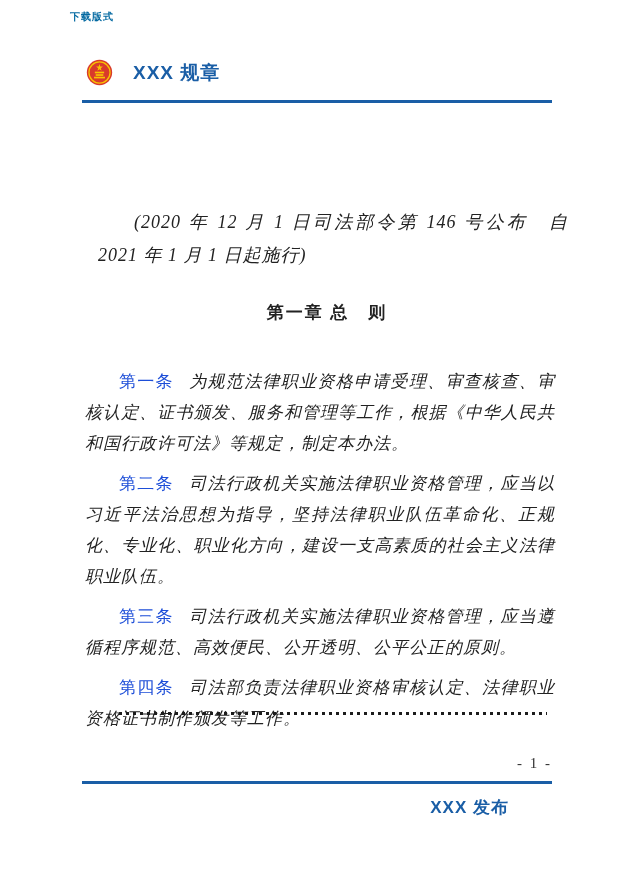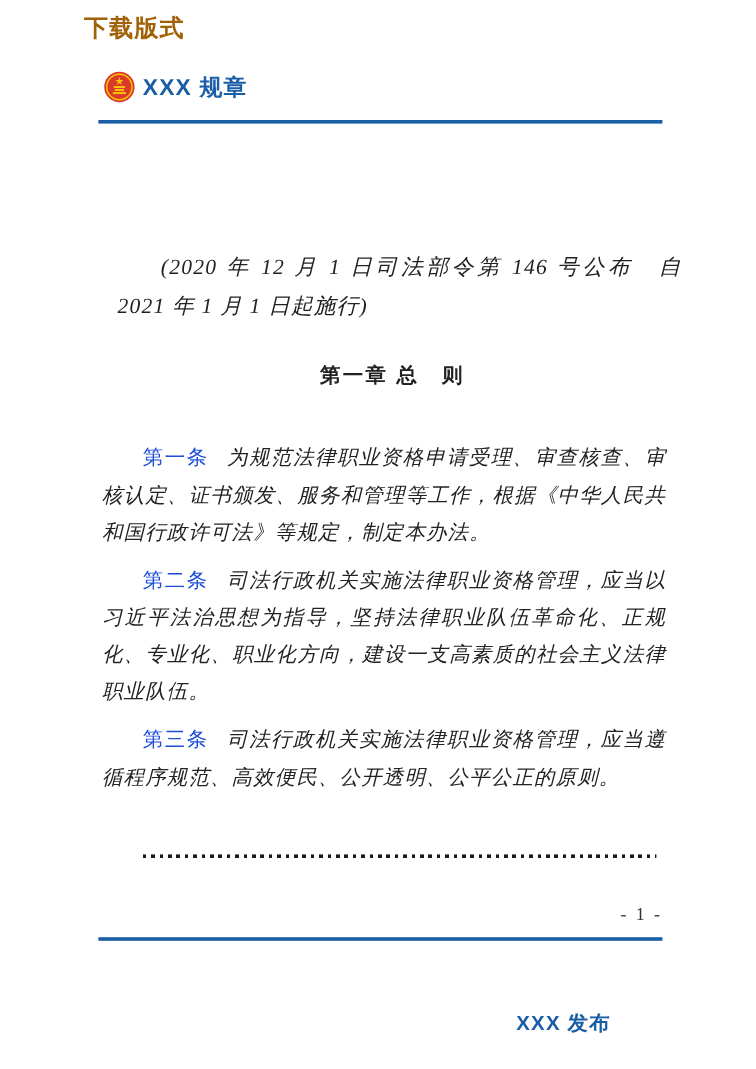--- a/index.html
+++ b/index.html
@@ -7,25 +7,25 @@
     position:relative;
     width:630px;height:891px;
     background:#ffffff;
     overflow:hidden;
     font-family:"Liberation Serif", serif;
     color:#1a1a1a;
   }
   .top-label{
     position:absolute;left:70px;top:10px;
     font-family:"Liberation Serif", serif;
-    font-weight:bold;font-size:20px;letter-spacing:1px;color:#a16207;
+    font-weight:bold;font-size:10px;letter-spacing:1px;color:#0369a1;
   }
   .header{
     position:absolute;left:86px;top:59px;
-    display:flex;align-items:center;gap:6px;
+    display:flex;align-items:center;gap:20px;
   }
   .emblem{width:27px;height:27px;display:inline-block;}
   .emblem svg{display:block;width:100%;height:100%;}
   .brand{
     font-family:"Liberation Sans", sans-serif;
     font-weight:bold;font-size:19px;letter-spacing:1px;
     color:#1a5ea6;
   }
   .header-rule{
     position:absolute;left:82px;top:100px;width:470px;height:3px;
@@ -72,21 +72,21 @@
   .page-number{
     position:absolute;right:78px;top:755px;
     font-family:"Liberation Serif", serif;
     font-size:15px;letter-spacing:2px;color:#333;
   }
   .footer-rule{
     position:absolute;left:82px;top:781px;width:470px;height:3px;
     background:#1a5ea6;
   }
   .publisher{
-    position:absolute;right:121px;top:841px;
+    position:absolute;right:121px;top:796px;
     font-family:"Liberation Sans", sans-serif;
     font-weight:bold;font-size:17px;letter-spacing:1px;
     color:#1a5ea6;
   }
 </style>
 </head>
 <body>
 
 <div class="page">
 
@@ -116,20 +116,23 @@
   <div class="articles">
     <p class="article kai">
       <span class="art-label">第一条</span><span>为规范法律职业资格申请受理、审查核查、审核认定、证书颁发、服务和管理等工作，根据《中华人民共和国行政许可法》等规定，制定本办法。</span>
     </p>
     <p class="article kai">
       <span class="art-label">第二条</span><span>司法行政机关实施法律职业资格管理，应当以习近平法治思想为指导，坚持法律职业队伍革命化、正规化、专业化、职业化方向，建设一支高素质的社会主义法律职业队伍。</span>
     </p>
     <p class="article kai">
       <span class="art-label">第三条</span><span>司法行政机关实施法律职业资格管理，应当遵循程序规范、高效便民、公开透明、公平公正的原则。</span>
     </p>
+    <p class="article kai">
+      <span class="art-label">第四条</span><span>司法部负责法律职业资格审核认定、法律职业资格证书制作颁发等工作。</span>
+    </p>
   </div>
 
   <div class="dots"></div>
 
   <div class="page-number">- 1 -</div>
 
   <div class="footer-rule"></div>
 
   <div class="publisher">XXX 发布</div>
 

